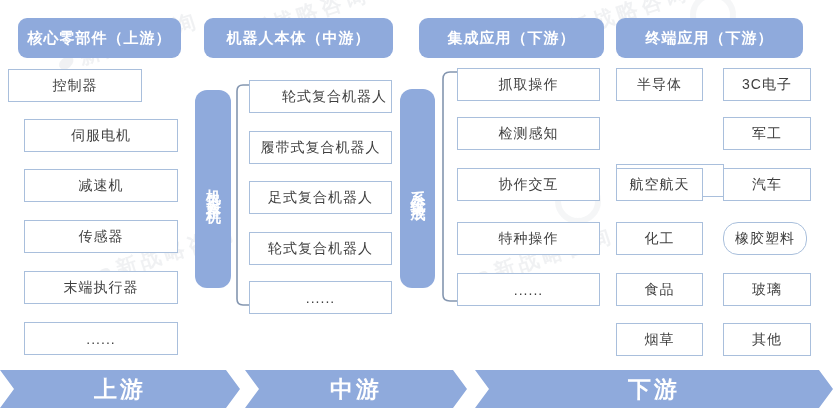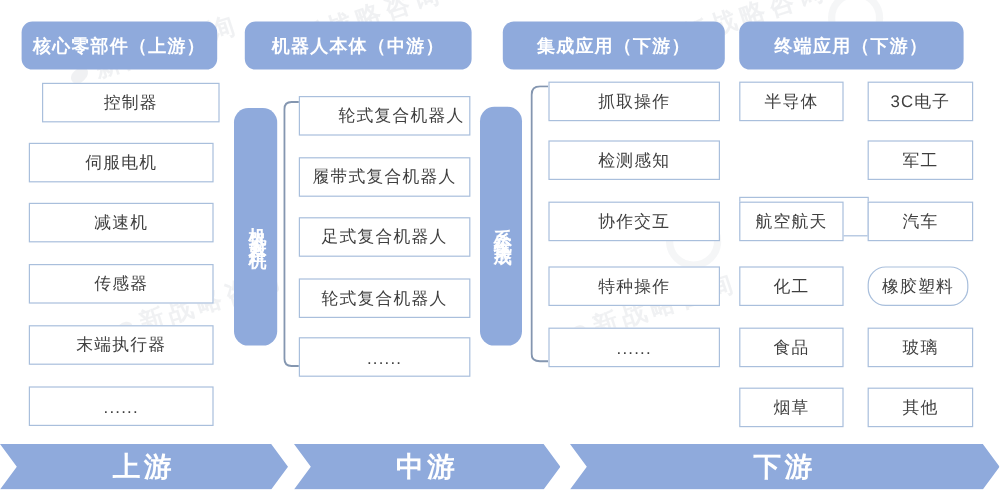--- a/index.html
+++ b/index.html
@@ -69,21 +69,21 @@
       <span>新战略咨询</span>
     </div>
   <div class="wm-ring" style="left:690px;top:-8px;"></div>
   <div class="wm-ring" style="left:555px;top:178px;"></div>
 
   <div class="hdr" style="left:18px;width:163px;">核心零部件（上游）</div>
   <div class="hdr" style="left:204px;width:189px;">机器人本体（中游）</div>
   <div class="hdr" style="left:419px;width:185px;">集成应用（下游）</div>
   <div class="hdr" style="left:616px;width:187px;">终端应用（下游）</div>
 
-  <div class="box" style="left:35px;top:69px;width:148px;">控制器</div>
+  <div class="box" style="left:8px;top:69px;width:134px;">控制器</div>
   <div class="box" style="left:24px;top:119px;width:154px;">伺服电机</div>
   <div class="box" style="left:24px;top:169px;width:154px;">减速机</div>
   <div class="box" style="left:24px;top:220px;width:154px;">传感器</div>
   <div class="box" style="left:24px;top:271px;width:154px;">末端执行器</div>
   <div class="box" style="left:24px;top:322px;width:154px;">......</div>
 
   <div class="vbar" style="left:195px;top:90px;width:36px;height:198px;">机器人整机</div>
 
   <svg class="bracket" style="left:236px;top:84px;" width="14" height="223" viewBox="0 0 14 223">
     <path d="M14,1 H7 Q1,1 1,7 V215 Q1,221 7,221 H14" fill="none" stroke="#8496B0" stroke-width="1.6"></path>

